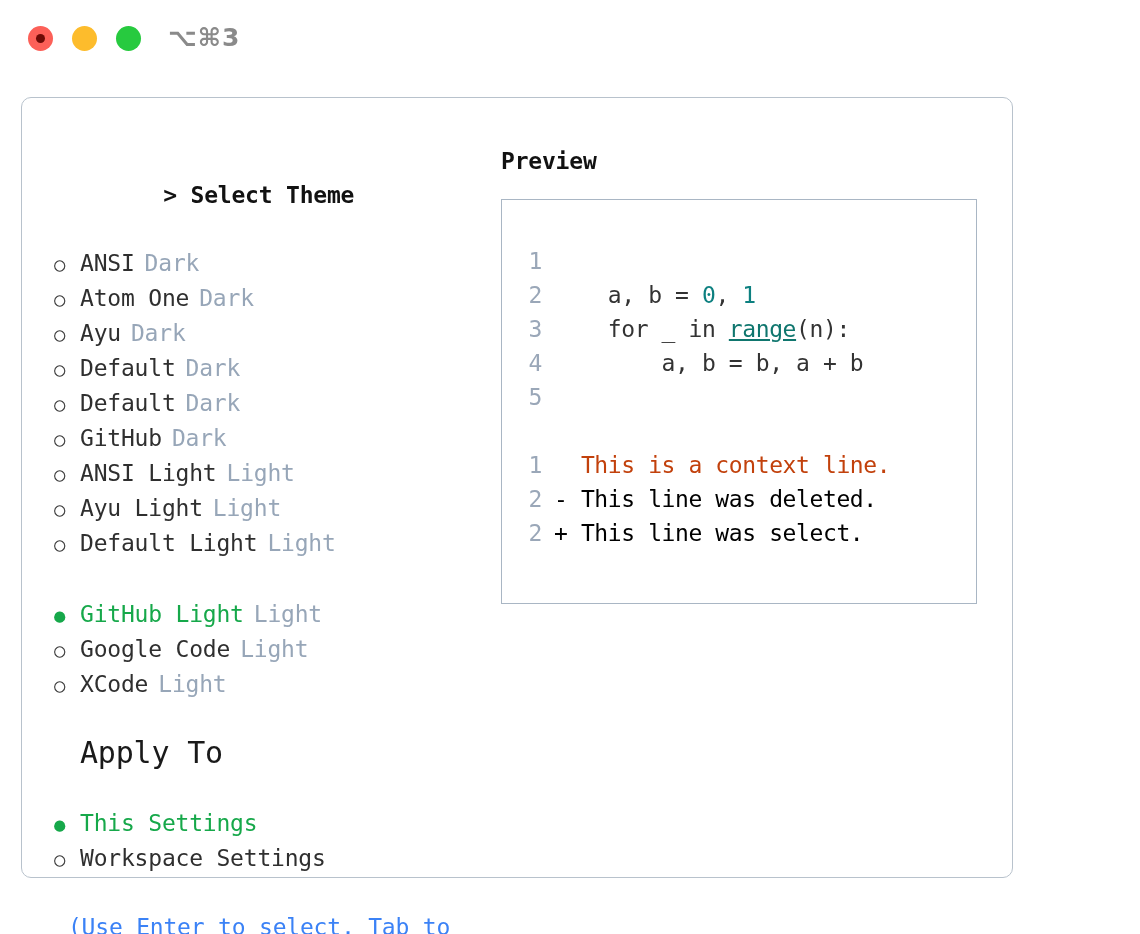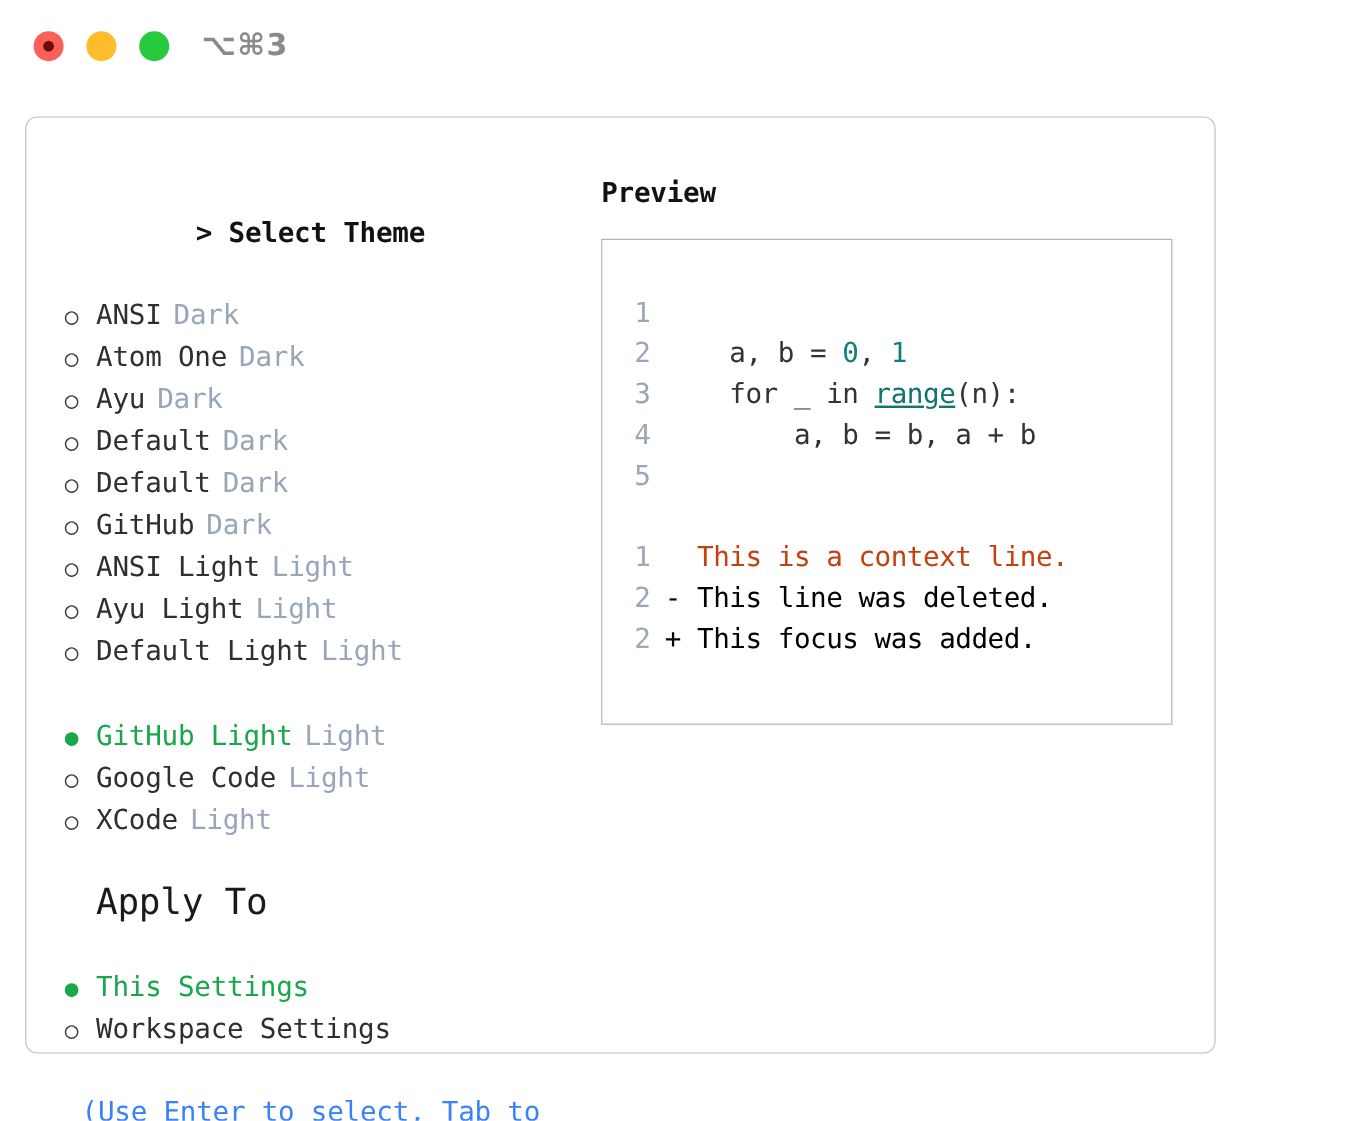--- a/index.html
+++ b/index.html
@@ -245,19 +245,19 @@
             <div class="code-line"><span class="lineno">1</span></div>
             <div class="code-line"><span class="lineno">2</span><span class="code-text"><span class="tok-plain">    a, b = </span><span class="tok-num">0</span><span class="tok-plain">, </span><span class="tok-num">1</span></span></div>
             <div class="code-line"><span class="lineno">3</span><span class="code-text"><span class="tok-plain">    for _ in </span><span class="tok-builtin">range</span><span class="tok-plain">(n):</span></span></div>
             <div class="code-line"><span class="lineno">4</span><span class="code-text"><span class="tok-plain">        a, b = b, a + b</span></span></div>
             <div class="code-line"><span class="lineno">5</span></div>
           </div>
         <div class="diff-gap"></div>
         <div id="diff-block">
             <div class="code-line"><span class="lineno">1</span><span class="diff-context"> </span><span class="diff-context"> This is a context line.</span></div>
             <div class="code-line"><span class="lineno">2</span><span class="diff-deleted">-</span><span class="diff-deleted"> This line was deleted.</span></div>
-            <div class="code-line"><span class="lineno">2</span><span class="diff-added">+</span><span class="diff-added"> This focus was added.</span></div>
+            <div class="code-line"><span class="lineno">2</span><span class="diff-added">+</span><span class="diff-added"> This line was select.</span></div>
           </div>
       </div>
     </div>
 
   </div>
 </div>
 
 </body></html>

